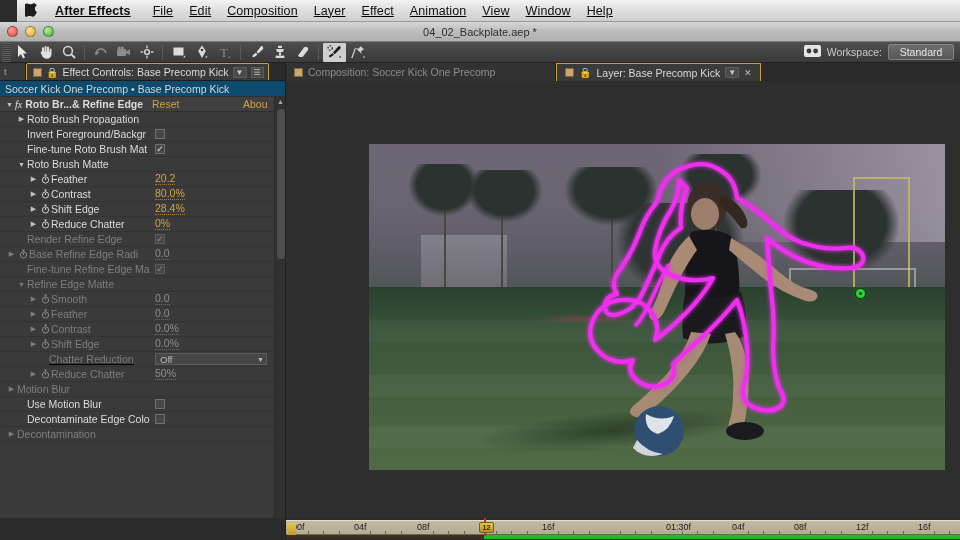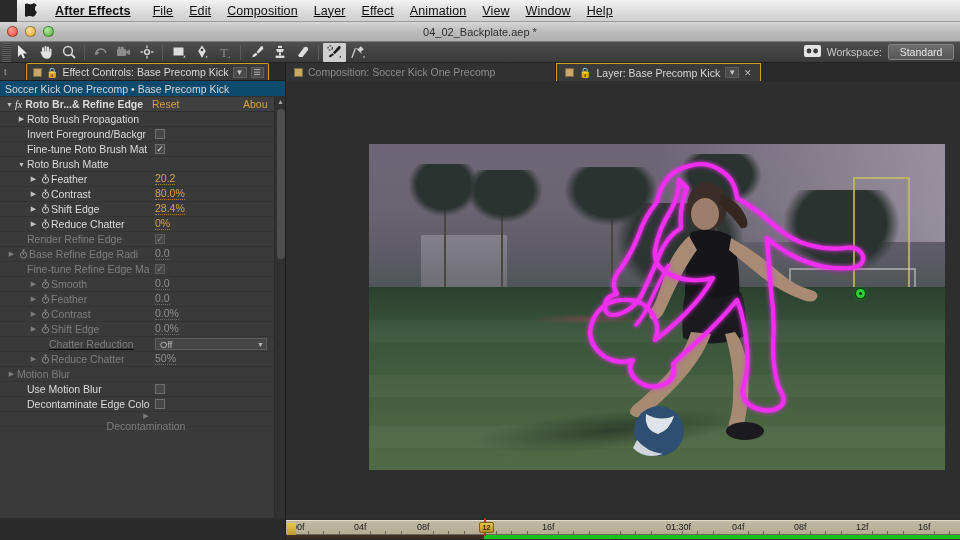--- a/index.html
+++ b/index.html
@@ -463,20 +463,24 @@
             <span class="lbl dim">Base Refine Edge Radi</span>
             <span class="val dim">0.0</span>
           </div>
           <div class="row" style="padding-left: 16px;">
             <span class="tw dim"></span>
             <span class="lbl dim">Fine-tune Refine Edge Ma</span>
             <span class="chk dim">
               <span class="mark">✓</span>
             </span>
           </div>
+          <div class="row" style="padding-left: 16px;">
+            <span class="tw dim">▼</span>
+            <span class="lbl dim">Refine Edge Matte</span>
+          </div>
           <div class="row" style="padding-left: 28px;">
             <span class="tw dim">▶</span>
             <span class="stopwatch">
               <svg width="9" height="10" viewBox="0 0 9 10">
                 <circle cx="4.5" cy="6" r="3.1" fill="none" stroke="#8a8a8a" stroke-width="1"></circle>
                 <line x1="4.5" y1="6" x2="4.5" y2="4" stroke="#8a8a8a" stroke-width="1"></line>
                 <line x1="3.3" y1="1" x2="5.7" y2="1" stroke="#8a8a8a" stroke-width="1"></line>
                 <line x1="4.5" y1="1" x2="4.5" y2="2.6" stroke="#8a8a8a" stroke-width="1"></line>
               </svg>
             </span>
@@ -550,21 +554,21 @@
           <div class="row" style="padding-left: 16px;">
             <span class="tw"></span>
             <span class="lbl">Use Motion Blur</span>
             <span class="chk"></span>
           </div>
           <div class="row" style="padding-left: 16px;">
             <span class="tw"></span>
             <span class="lbl">Decontaminate Edge Colo</span>
             <span class="chk"></span>
           </div>
-          <div class="row" style="padding-left: 6px; flex-direction: column;">
+          <div class="row" style="padding-left: 6px;">
             <span class="tw dim">▶</span>
             <span class="lbl dim">Decontamination</span>
           </div>
         </div>
 
       <div class="ec-scroll">
         <div class="sc-arrow">▲</div>
         <div class="sc-thumb"></div>
       </div>
     </div>

